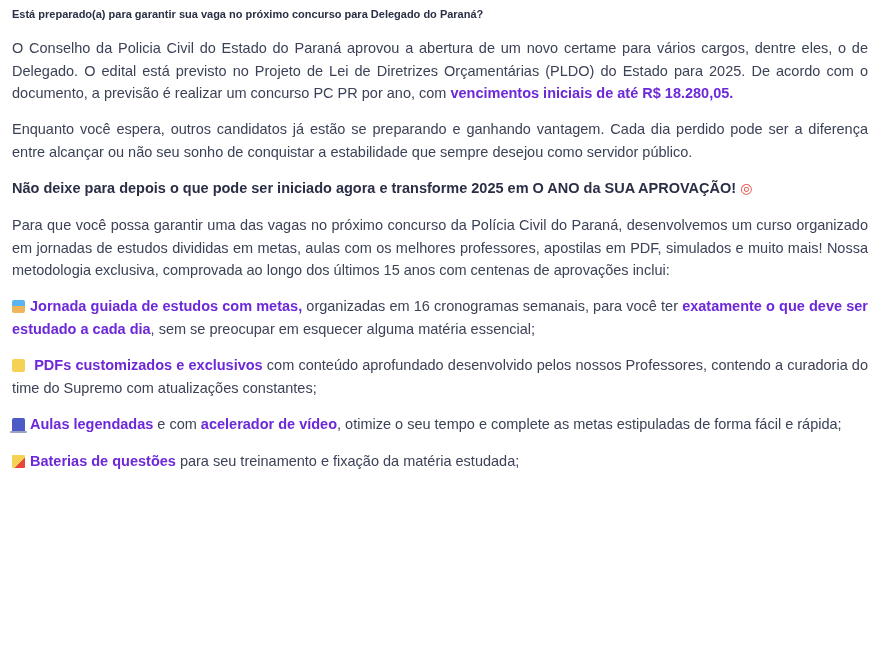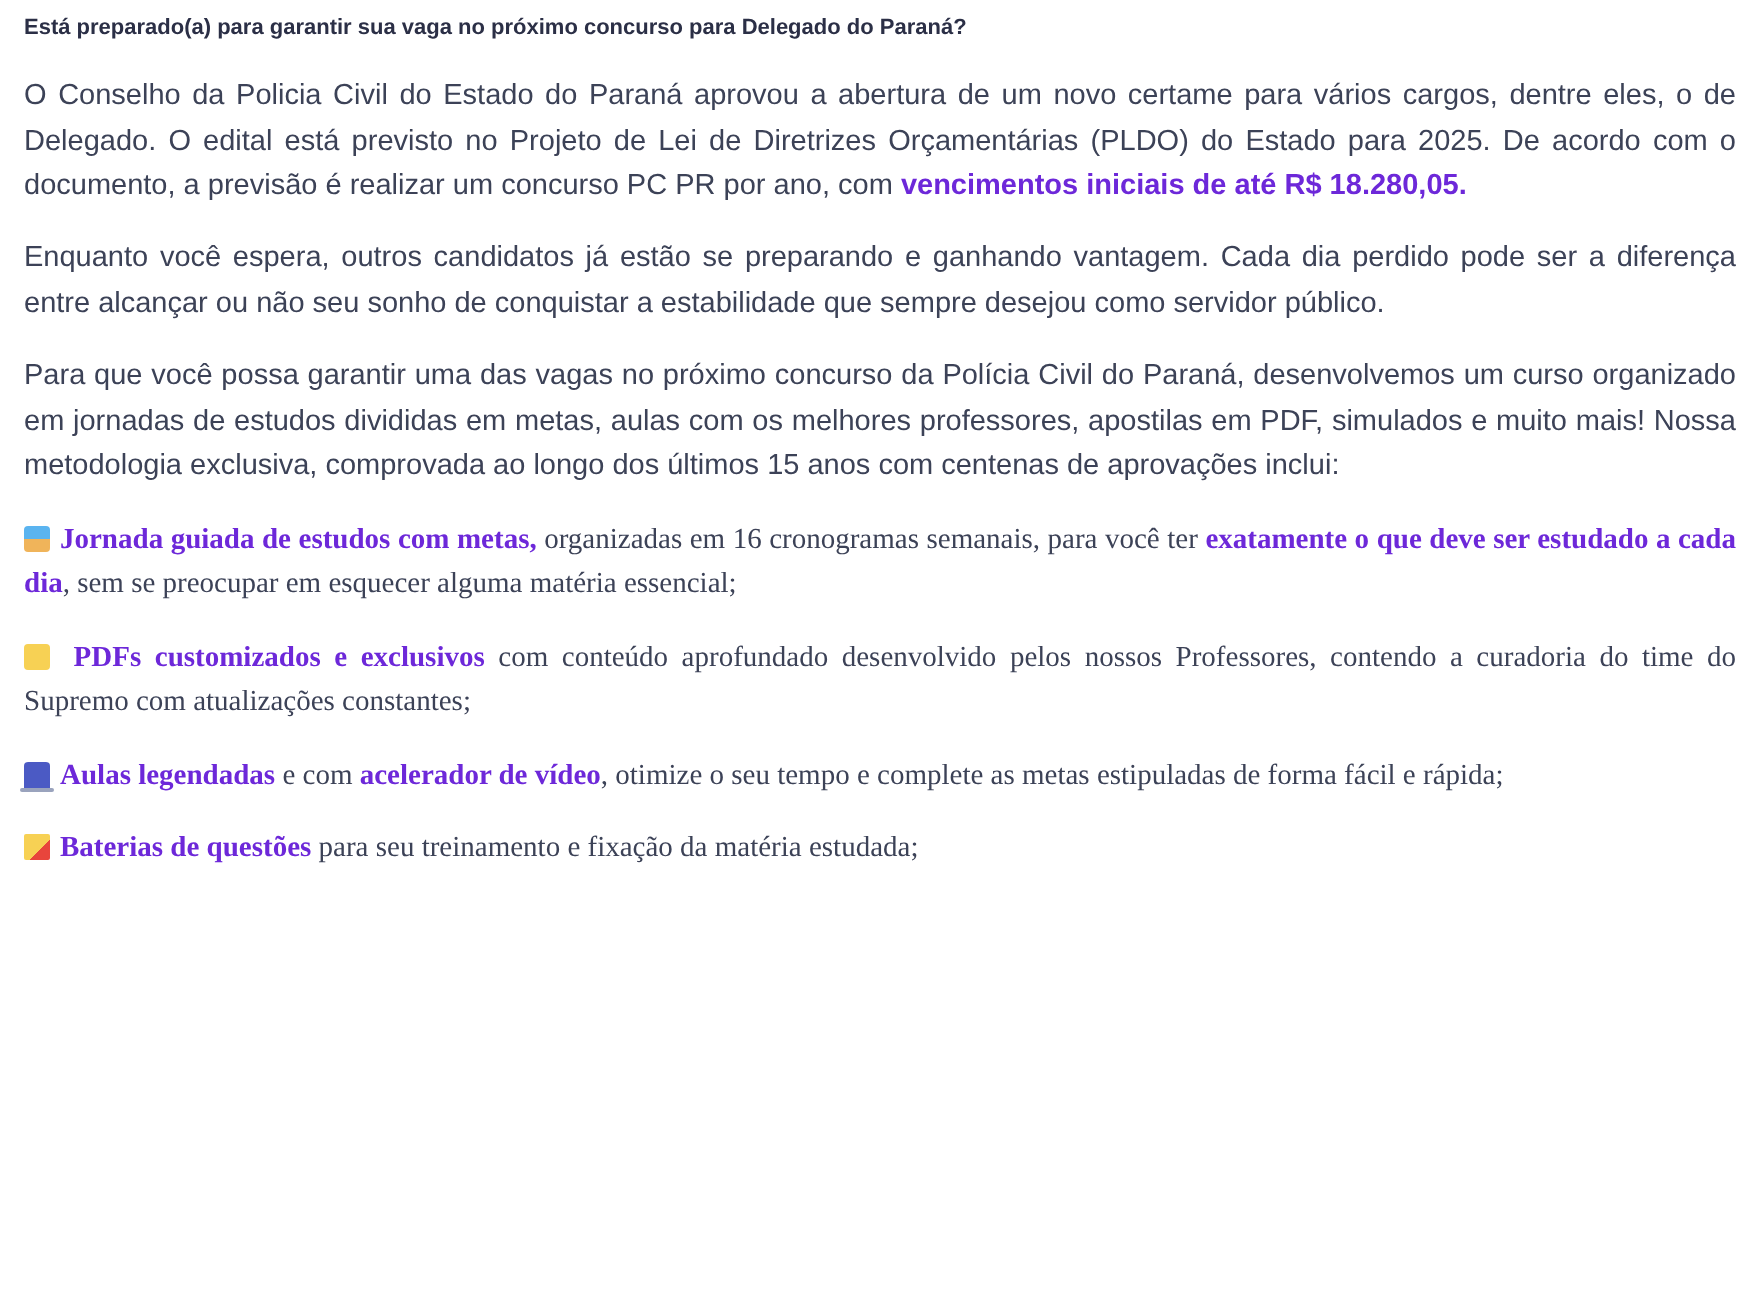--- a/index.html
+++ b/index.html
@@ -43,21 +43,20 @@
     color: #e8453c;
     font-weight: bold;
     font-size: 15px;
     display: inline-block;
     vertical-align: -1px;
     font-family: "DejaVu Sans", sans-serif;
   }
   .bullet-row {
     margin: 0 0 14px 0;
     text-align: justify;
-    font-family: Liberation Serif, serif;
   }
   .icon-box {
     display: inline-block;
     width: 13px;
     height: 13px;
     vertical-align: -2px;
     margin-right: 5px;
   }
   
   .ic-book {
@@ -112,20 +111,21 @@
 
 <div class="page">
 
   <p class="lead-question">Está preparado(a) para garantir sua vaga no próximo concurso para Delegado do Paraná?</p>
 
   <p><span>O Conselho da Policia Civil do Estado do Paraná aprovou a abertura de um novo certame para vários cargos, dentre eles, o de Delegado. O edital está previsto no Projeto de Lei de Diretrizes Orçamentárias (PLDO) do Estado para 2025. De acordo com o documento, a previsão é realizar um concurso PC PR por ano, com </span><strong>vencimentos iniciais de até</strong><strong> R$ 18.280,05.</strong></p>
 
 
   <p>Enquanto você espera, outros candidatos já estão se preparando e ganhando vantagem. Cada dia perdido pode ser a diferença entre alcançar ou não seu sonho de conquistar a estabilidade que sempre desejou como servidor público.</p>
 
+  <p class="highlight-line"><span>Não deixe para depois o que pode ser iniciado agora e transforme 2025 em O ANO da SUA APROVAÇÃO!</span> <span class="ic-target">◎</span></p>
 
   <p>Para que você possa garantir uma das vagas no próximo concurso da Polícia Civil do Paraná, desenvolvemos um curso organizado em jornadas de estudos divididas em metas, aulas com os melhores professores, apostilas em PDF, simulados e muito mais! Nossa metodologia exclusiva, comprovada ao longo dos últimos 15 anos com centenas de aprovações inclui:</p>
 
   <p class="bullet-row">
     <span class="icon-box ic-book"></span><strong>Jornada guiada de estudos com metas,</strong><span> organizadas em 16 cronogramas semanais, para você ter </span><strong>exatamente o que deve ser estudado a cada dia</strong><span>, sem se preocupar em esquecer alguma matéria essencial;</span>
   </p>
 
 
   <p class="bullet-row">
     <span class="icon-box ic-page"></span>&nbsp;<strong>PDFs customizados e exclusivos</strong><span> com conteúdo aprofundado desenvolvido pelos nossos Professores, contendo a curadoria do time do Supremo com atualizações constantes;</span>

